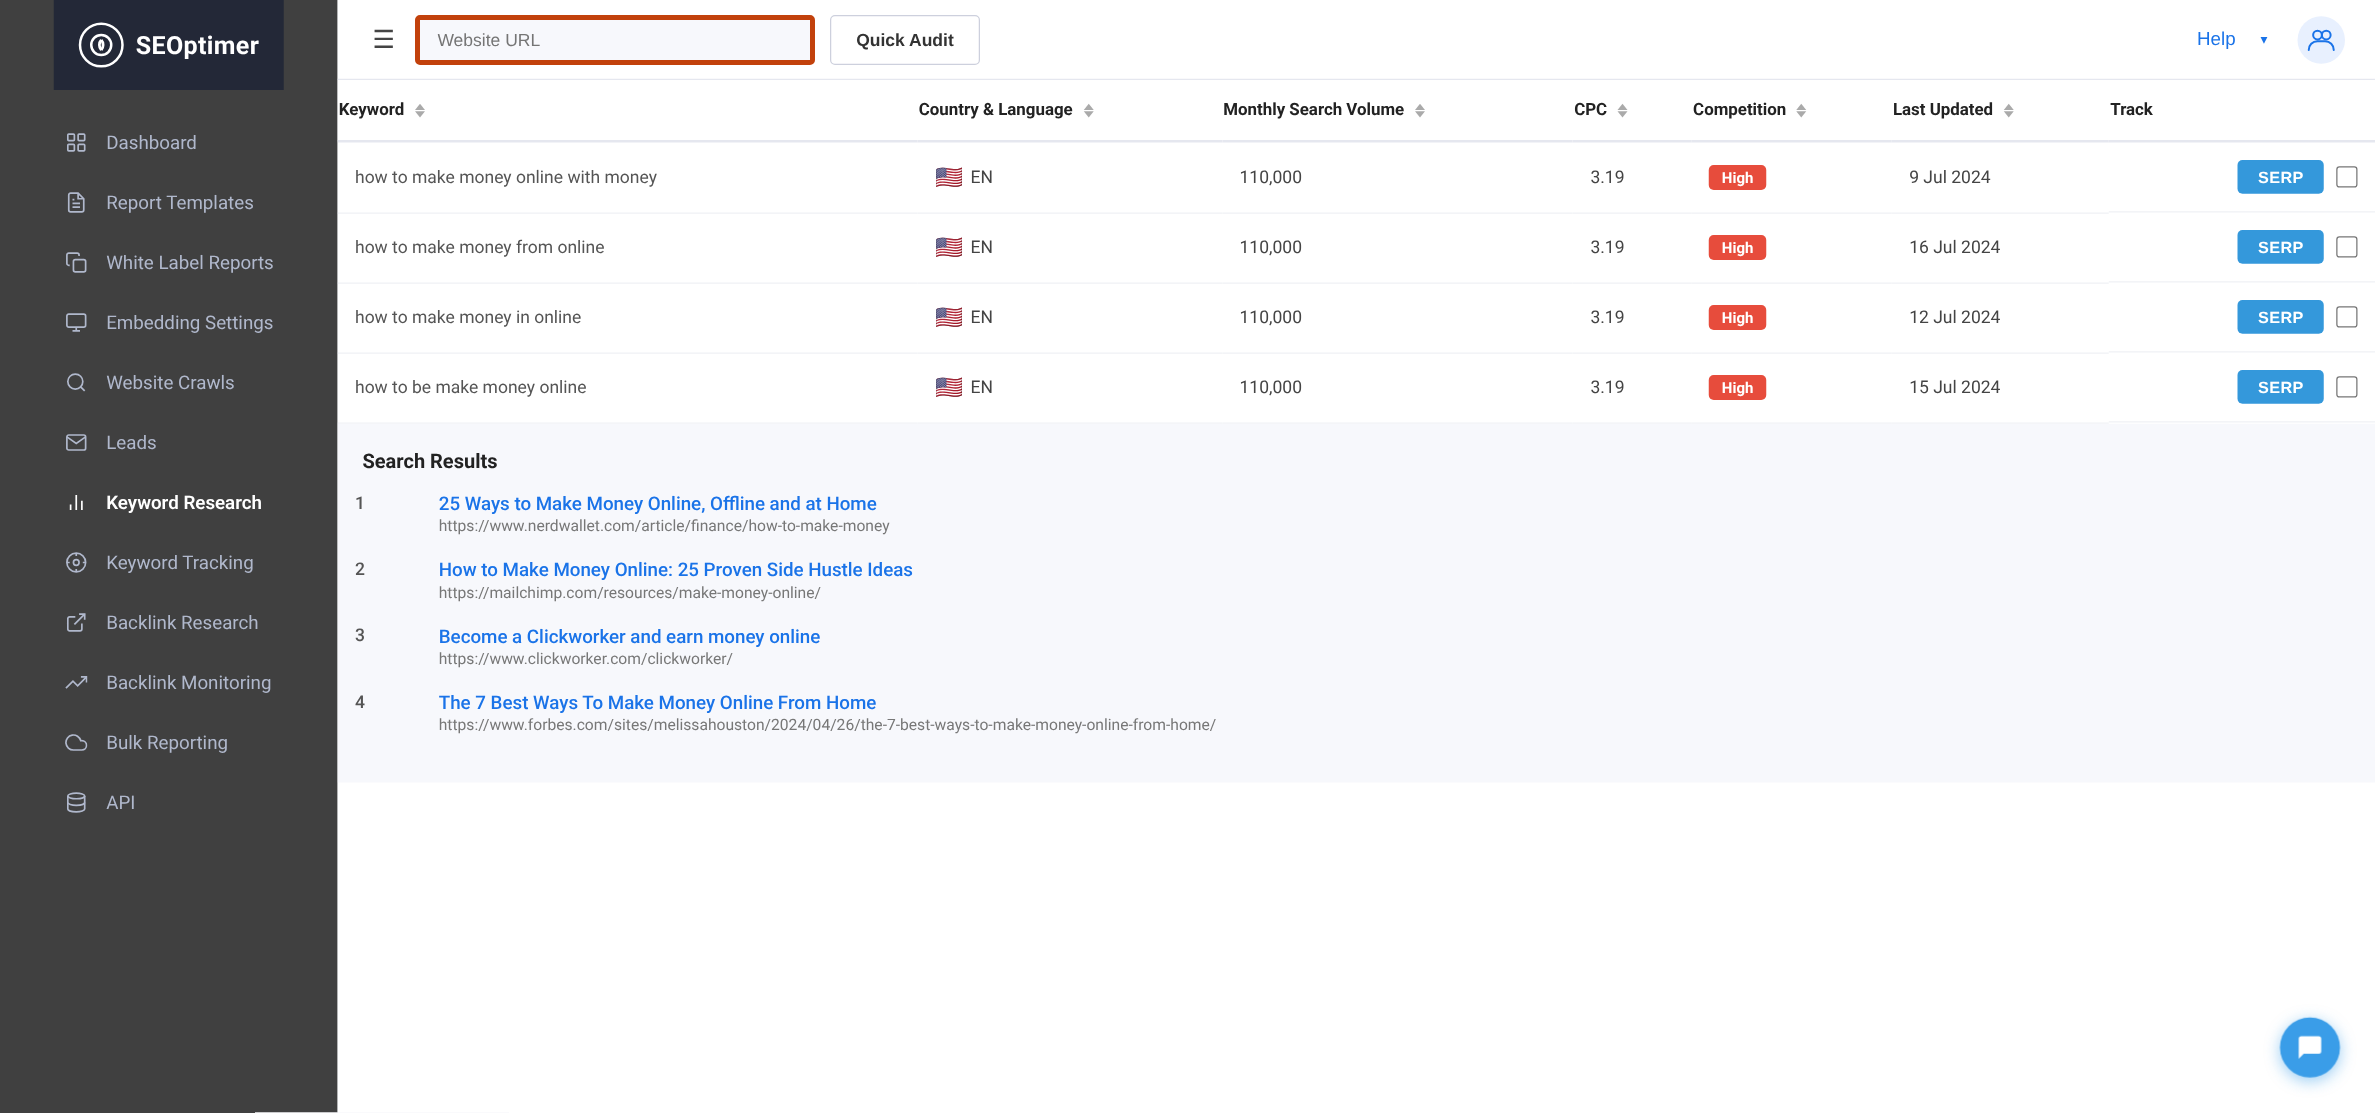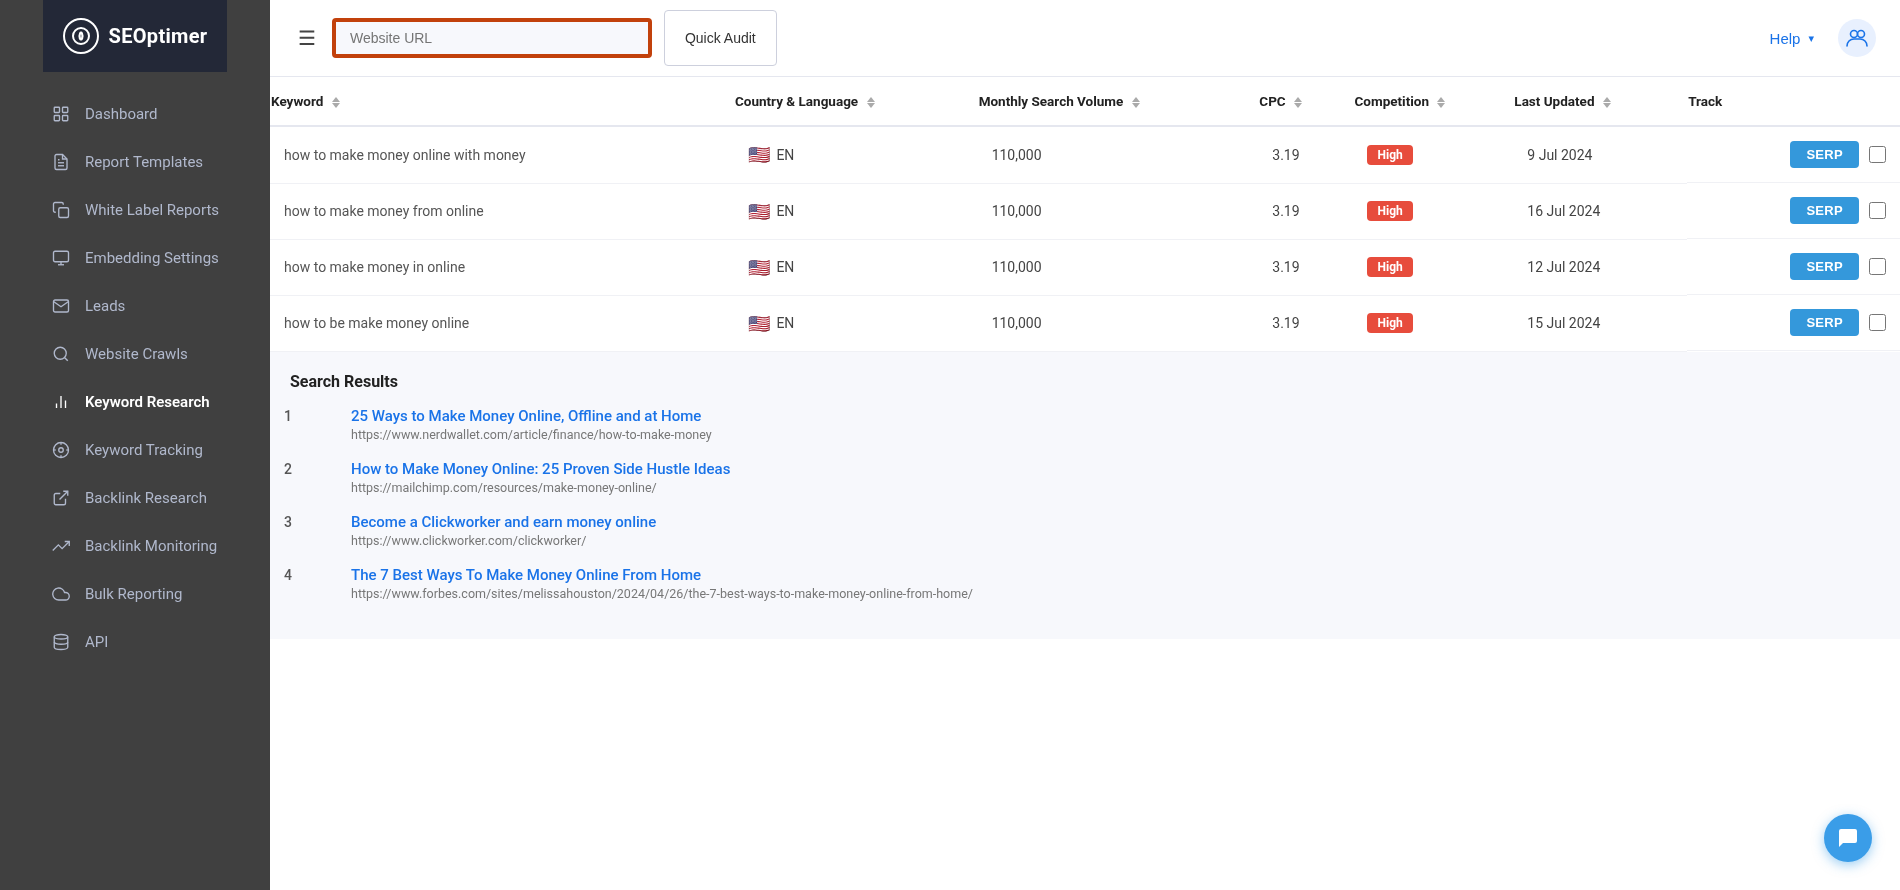--- a/index.html
+++ b/index.html
@@ -100,40 +100,40 @@
       height: 40px;
       border: 4px solid #c2410c;
       border-radius: 4px;
       padding: 0 14px;
       font-size: 14px;
       color: #888;
       background: #f7f8fc;
       outline: none;
     }
     .quick-audit-btn {
-      height: 56px;
+      height: 40px;
       padding: 0 20px;
       background: #fff;
       border: 1px solid #cdd0dd;
       border-radius: 4px;
       font-size: 14px;
       color: #333;
       cursor: pointer;
-      font-weight: 400;
+      font-weight: 700;
     }
     .header-spacer { flex: 1; }
     .help-btn {
       background: none;
       border: none;
       color: #1a73e8;
       font-size: 15px;
       cursor: pointer;
       display: flex;
       align-items: center;
-      gap: 8px;
+      gap: 20px;
       font-weight: 500;
     }
     .help-btn .chevron { font-size: 11px; }
     .user-icon {
       width: 38px;
       height: 38px;
       border-radius: 50%;
       background: #e8f0fe;
       display: flex;
       align-items: center;
@@ -339,35 +339,35 @@
             <line x1="8" y1="21" x2="16" y2="21"></line>
             <line x1="12" y1="17" x2="12" y2="21"></line>
           </svg>
       </span>
       <span>Embedding Settings</span>
     </div>
 
     <div class="nav-item">
       <span class="nav-icon">
         <svg viewBox="0 0 24 24">
+            <circle cx="11" cy="11" r="8"></circle>
+            <line x1="21" y1="21" x2="16.65" y2="16.65"></line>
+          </svg>
+      </span>
+      <span>Website Crawls</span>
+    </div>
+
+    <div class="nav-item">
+      <span class="nav-icon">
+        <svg viewBox="0 0 24 24">
             <path d="M4 4h16c1.1 0 2 .9 2 2v12c0 1.1-.9 2-2 2H4c-1.1 0-2-.9-2-2V6c0-1.1.9-2 2-2z"></path>
             <polyline points="22,6 12,13 2,6"></polyline>
           </svg>
       </span>
       <span>Leads</span>
-    </div>
-
-    <div class="nav-item">
-      <span class="nav-icon">
-        <svg viewBox="0 0 24 24">
-            <circle cx="11" cy="11" r="8"></circle>
-            <line x1="21" y1="21" x2="16.65" y2="16.65"></line>
-          </svg>
-      </span>
-      <span>Website Crawls</span>
     </div>
 
     <div class="nav-item active">
       <span class="nav-icon">
         <svg viewBox="0 0 24 24">
             <line x1="18" y1="20" x2="18" y2="10"></line>
             <line x1="12" y1="20" x2="12" y2="4"></line>
             <line x1="6" y1="20" x2="6" y2="14"></line>
           </svg>
       </span>

